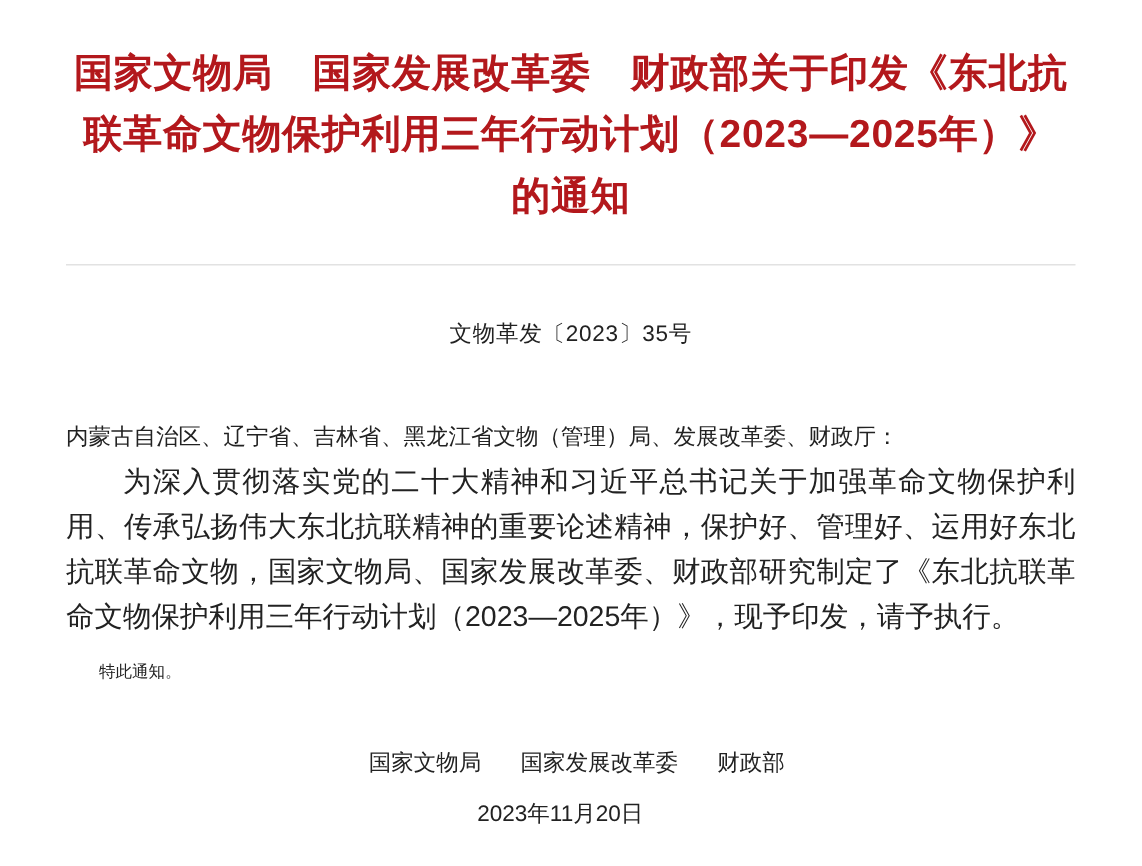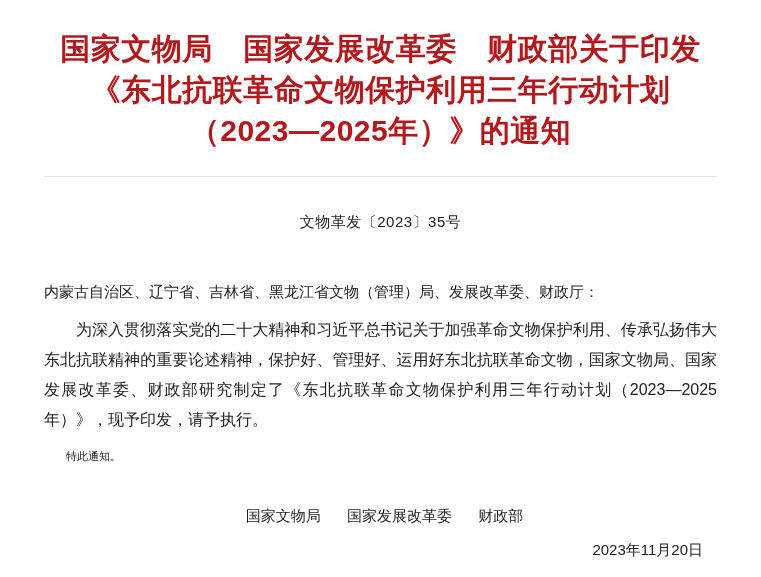--- a/index.html
+++ b/index.html
@@ -17,21 +17,21 @@
     position: relative;
     width: 761px;
     height: 577px;
     box-sizing: border-box;
     background: #ffffff;
     padding: 0 44px;
   }
   .doc-title {
     color: #b3181c;
     font-weight: bold;
-    font-size: 30px;
+    font-size: 26px;
     line-height: 41px;
     text-align: center;
     letter-spacing: 0.5px;
     padding-top: 28px;
     font-family: "Liberation Sans", sans-serif;
   }
   .divider {
     border: none;
     border-top: 1px solid #e2e2e2;
     margin: 25px 0 0 0;
@@ -43,25 +43,25 @@
     margin-top: 36px;
     letter-spacing: 0.5px;
   }
   .recipients {
     font-size: 15px;
     color: #222222;
     margin-top: 45px;
     line-height: 30px;
   }
   .body-para {
-    font-size: 16px;
+    font-size: 19px;
     color: #222222;
     line-height: 30px;
     text-indent: 2em;
-    margin-top: 8px;
+    margin-top: 0;
     text-align: justify;
   }
   .notice-line {
     font-size: 11px;
     color: #222222;
     line-height: 30px;
     text-indent: 2em;
     margin-top: 6px;
   }
   .signatures {
@@ -70,21 +70,21 @@
     font-size: 15px;
     color: #222222;
     padding-right: 14px;
   }
   .signatures .sig {
     display: inline-block;
     margin-left: 22px;
   }
   .sign-date {
     margin-top: 15px;
-    text-align: right;
+    text-align: center;
     font-size: 15px;
     color: #222222;
     padding-right: 14px;
   }
 </style>
 </head>
 <body>
 
 <div class="page">
 

